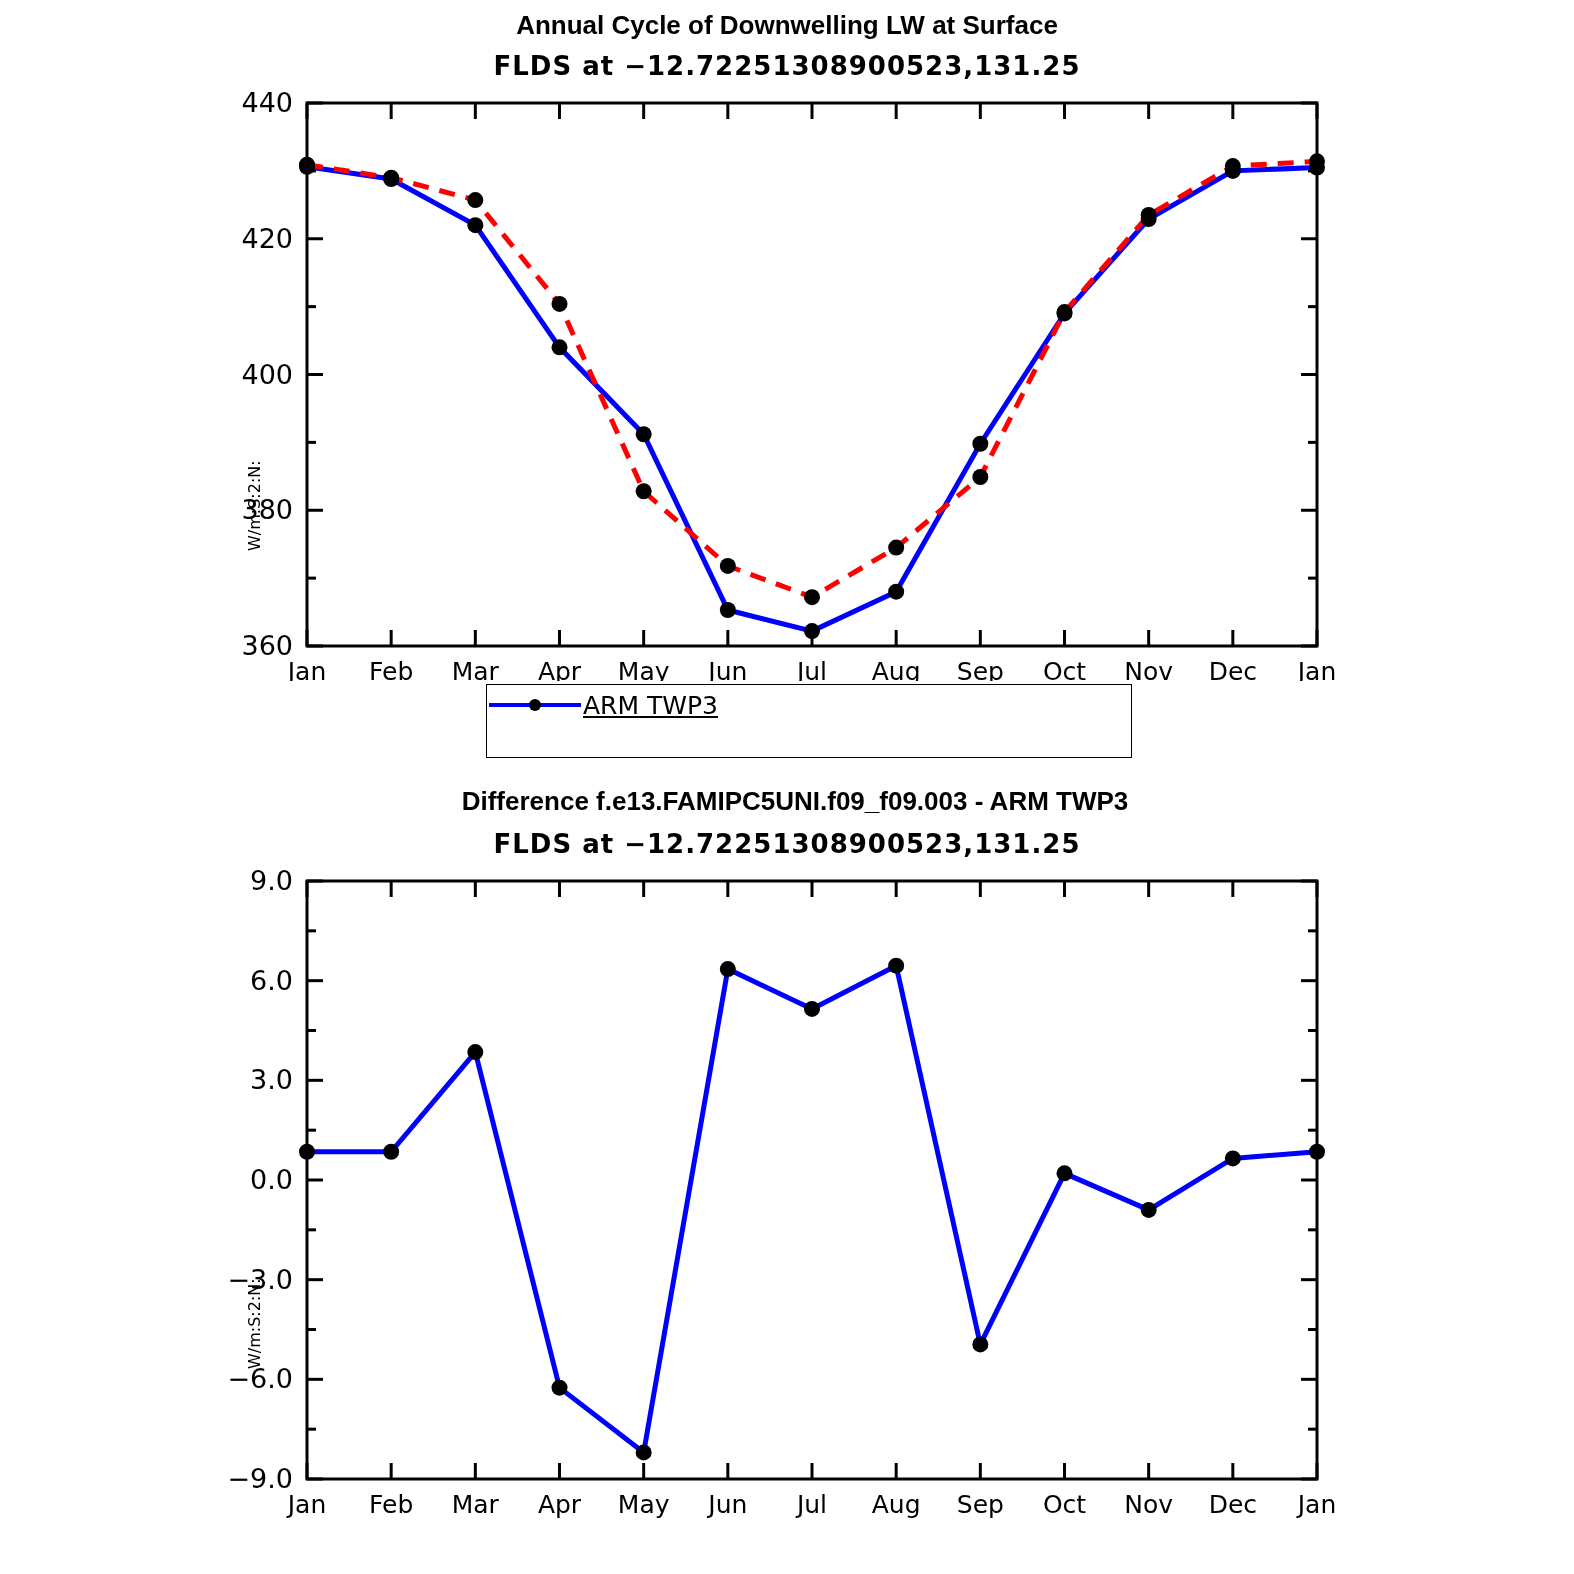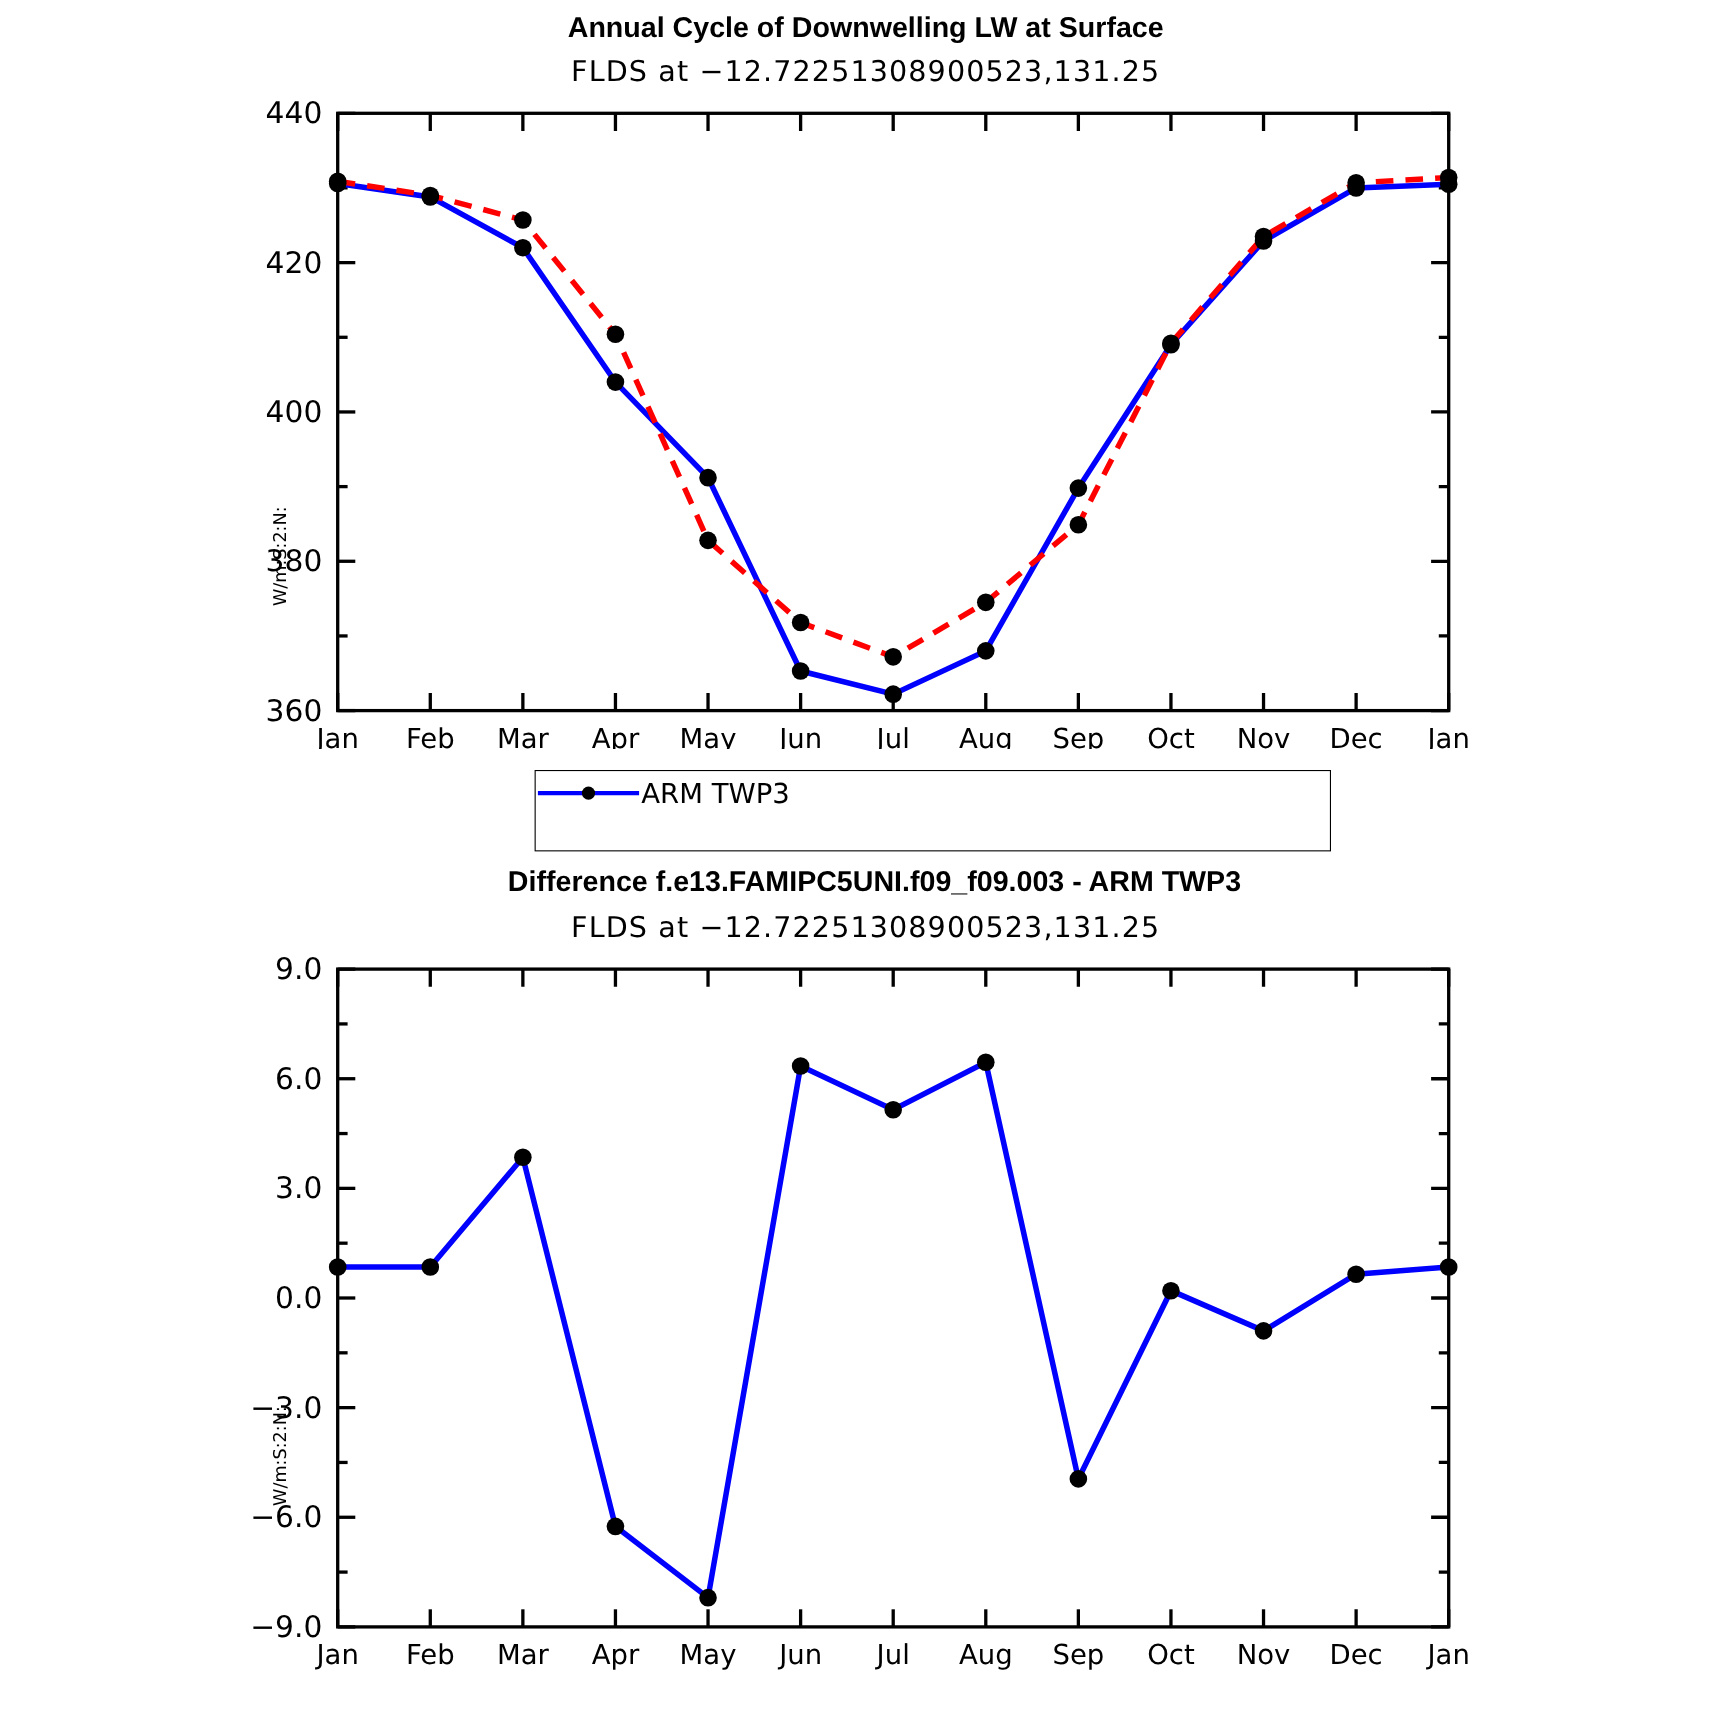--- a/index.html
+++ b/index.html
@@ -23,21 +23,21 @@
   .title-main {
     text-align: center;
     font-family: "Liberation Sans", sans-serif;
     font-weight: bold;
     font-size: 26px;
     letter-spacing: 0px;
   }
   .title-sub {
     text-align: center;
     font-family: "DejaVu Sans", sans-serif;
-    font-weight: normal;
+    font-weight: bold;
     font-size: 26px;
     letter-spacing: 1px;
   }
   .plotwrap {
     position: relative;
     margin: 0 auto;
   }
   svg { display: block; }
   .ylabel {
     position: absolute;
@@ -167,21 +167,21 @@
         <circle cx="669.1666666666666" cy="466.58125" r="8" fill="#000000"></circle>
         <circle cx="753.3333333333334" cy="395.99125000000015" r="8" fill="#000000"></circle>
         <circle cx="837.5" cy="231.05500000000006" r="8" fill="#000000"></circle>
         <circle cx="921.6666666666666" cy="133.99375000000003" r="8" fill="#000000"></circle>
         <circle cx="1005.8333333333334" cy="85.12375000000009" r="8" fill="#000000"></circle>
         <circle cx="1090" cy="80.37250000000012" r="8" fill="#000000"></circle>
       </svg>
   </div>
 </div>
 
-<div class="legend-box" style="left:486px;top:700px;width:724px;height:74px;">
+<div class="legend-box" style="left:486px;top:684px;width:646px;height:74px;text-decoration:underline;">
   <div class="legend-row" style="margin-top:3px;">
     <span class="legend-line">
       <svg width="96" height="20">
         <line x1="2" y1="10" x2="94" y2="10" stroke="#0000ff" stroke-width="4"></line>
         <circle cx="48" cy="10" r="6" fill="#000000"></circle>
       </svg>
     </span>
     <span class="legend-label">ARM TWP3</span>
   </div>
 </div>

